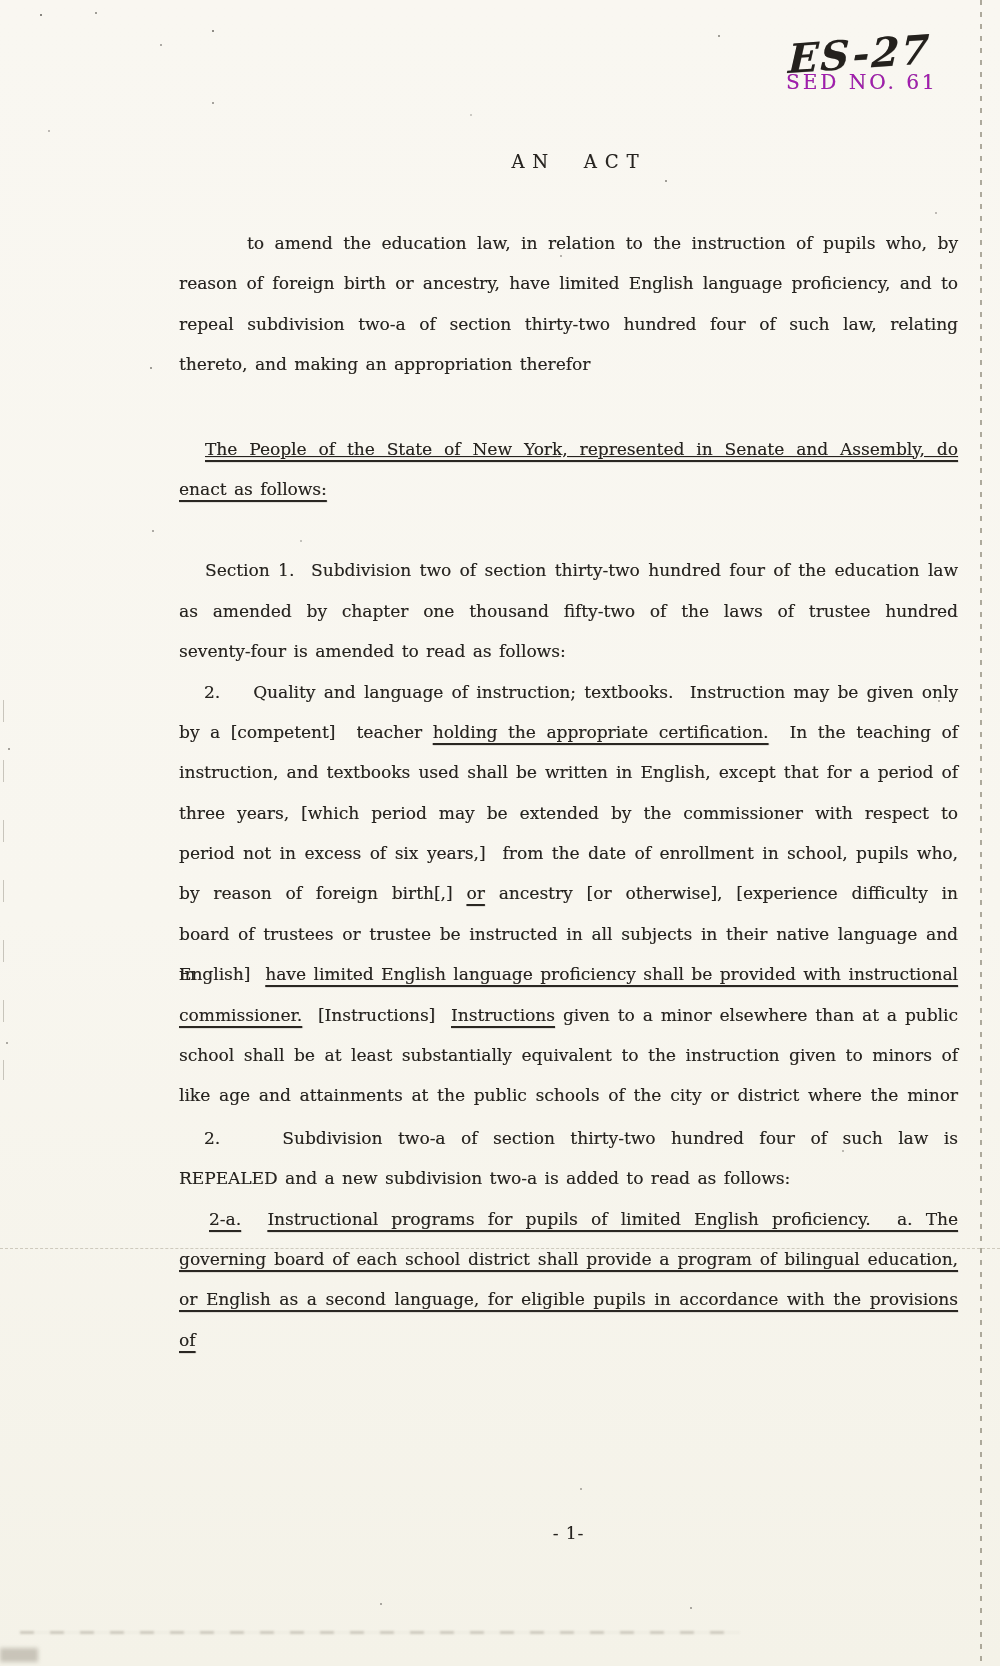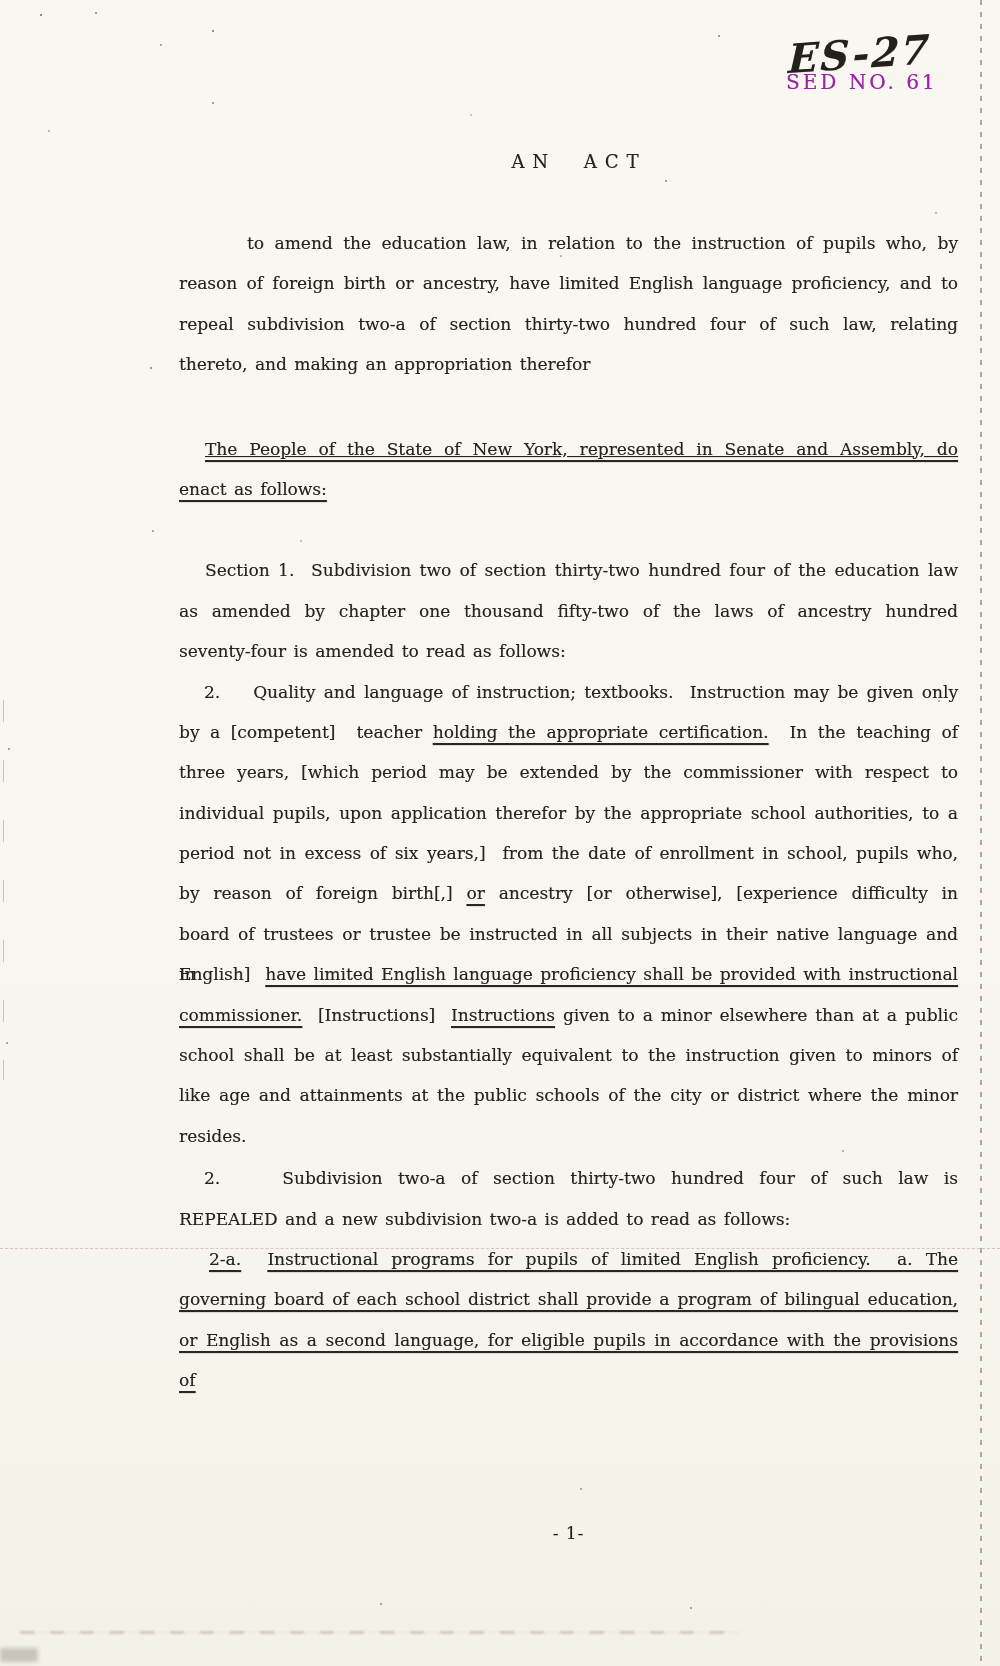--- a/index.html
+++ b/index.html
@@ -112,36 +112,35 @@
       <div class="line"><span class="seg">reason of foreign birth or ancestry, have limited English language proficiency, and to</span></div>
       <div class="line"><span class="seg">repeal subdivision two-a of section thirty-two hundred four of such law, relating</span></div>
       <div class="line no-just"><span class="seg">thereto, and making an appropriation therefor</span></div>
     </div>
     <div class="block" style="margin-top: 44px;">
       <div class="line" style="text-indent: 26px; text-decoration: underline;"><span class="seg u">The People of the State of New York, represented in Senate and Assembly, do</span></div>
       <div class="line no-just"><span class="seg u">enact as follows:</span></div>
     </div>
     <div class="block" style="margin-top: 41px;">
       <div class="line" style="text-indent: 26px;"><span class="seg">Section 1.&nbsp; Subdivision two of section thirty-two hundred four of the education law</span></div>
-      <div class="line"><span class="seg">as amended by chapter one thousand fifty-two of the laws of ancestry hundred</span></div>
+      <div class="line"><span class="seg">as amended by chapter one thousand fifty-two of the laws of trustee hundred</span></div>
       <div class="line no-just"><span class="seg">seventy-four is amended to read as follows:</span></div>
     </div>
     <div class="block" style="margin-top: 0px;">
       <div class="line" style="text-indent: 25px;"><span class="seg">2.&nbsp;&nbsp;&nbsp;&nbsp;Quality and language of instruction; textbooks.&nbsp; Instruction may be given only</span></div>
       <div class="line"><span class="seg">by a [competent]&nbsp; teacher </span><span class="seg u">holding the appropriate certification.</span><span class="seg">&nbsp; In the teaching of</span></div>
+      <div class="line"><span class="seg">instruction, and textbooks used shall be written in English, except that for a period of</span></div>
       <div class="line"><span class="seg">three years, [which period may be extended by the commissioner with respect to</span></div>
-      <div class="line"><span class="seg">individual pupils, upon application therefor by the appropriate school authorities, to a</span></div>
       <div class="line"><span class="seg">period not in excess of six years,]&nbsp; from the date of enrollment in school, pupils who,</span></div>
       <div class="line"><span class="seg">by reason of foreign birth[,] </span><span class="seg u">or</span><span class="seg"> ancestry [or otherwise], [experience difficulty in</span></div>
       <div class="line"><span class="seg">board of trustees or trustee be instructed in all subjects in their native language and in</span></div>
       <div class="line"><span class="seg">English]&nbsp; </span><span class="seg u">have limited English language proficiency shall be provided with instructional</span></div>
       <div class="line"><span class="seg u">commissioner.</span><span class="seg">&nbsp; [Instructions]&nbsp; </span><span class="seg u">Instructions</span><span class="seg"> given to a minor elsewhere than at a public</span></div>
       <div class="line"><span class="seg">school shall be at least substantially equivalent to the instruction given to minors of</span></div>
       <div class="line"><span class="seg">like age and attainments at the public schools of the city or district where the minor</span></div>
-      <div class="line no-just"><span class="seg">resides.</span></div>
     </div>
     <div class="block" style="margin-top: 2px;">
       <div class="line" style="text-indent: 25px;"><span class="seg">2.&nbsp;&nbsp;&nbsp;&nbsp;Subdivision two-a of section thirty-two hundred four of such law is</span></div>
       <div class="line no-just"><span class="seg">REPEALED and a new subdivision two-a is added to read as follows:</span></div>
     </div>
     <div class="block" style="margin-top: 0px;">
       <div class="line" style="text-indent: 30px;"><span class="seg u">2-a.</span><span class="seg">&nbsp; </span><span class="seg u">Instructional programs for pupils of limited English proficiency.&nbsp; a. The</span></div>
       <div class="line"><span class="seg u">governing board of each school district shall provide a program of bilingual education,</span></div>
       <div class="line"><span class="seg u">or English as a second language, for eligible pupils in accordance with the provisions of</span></div>
     </div>

